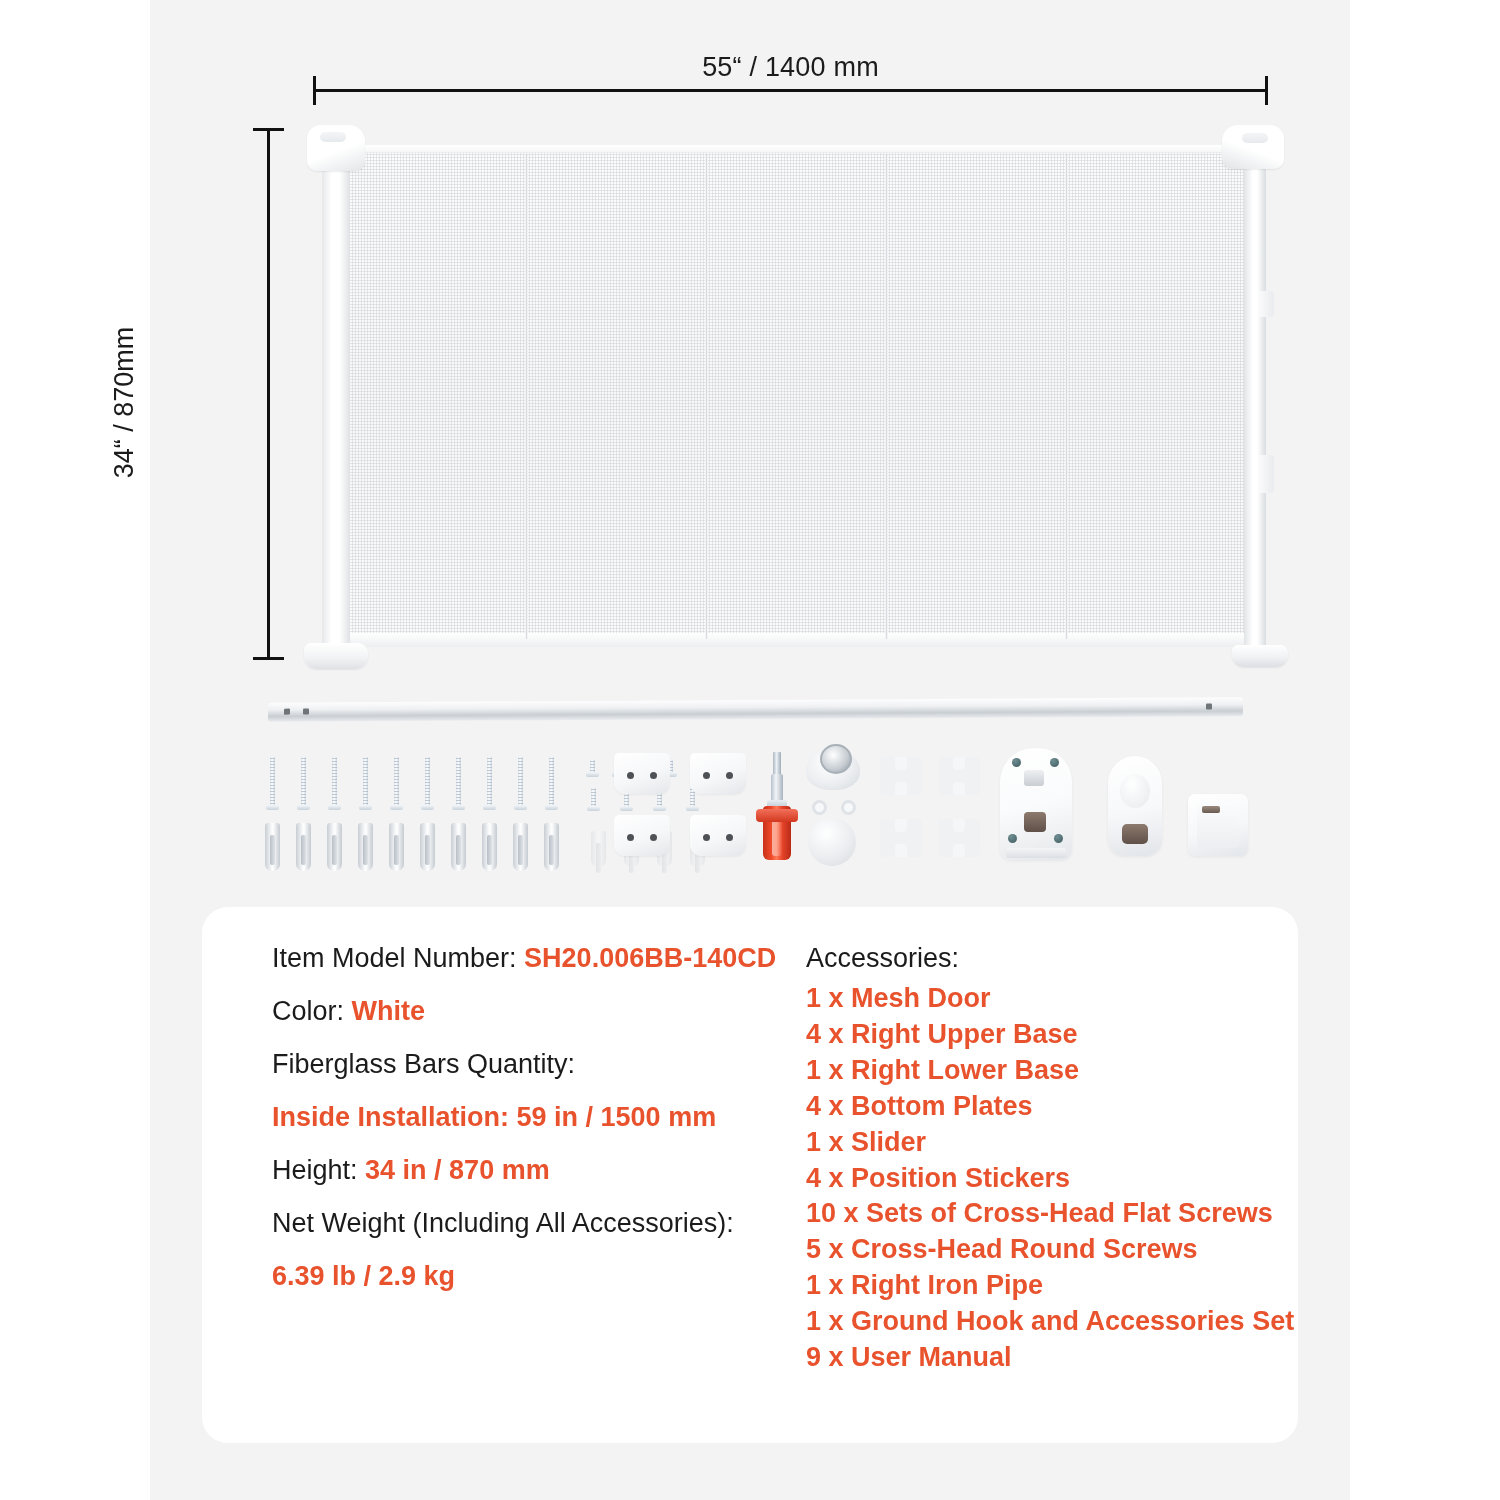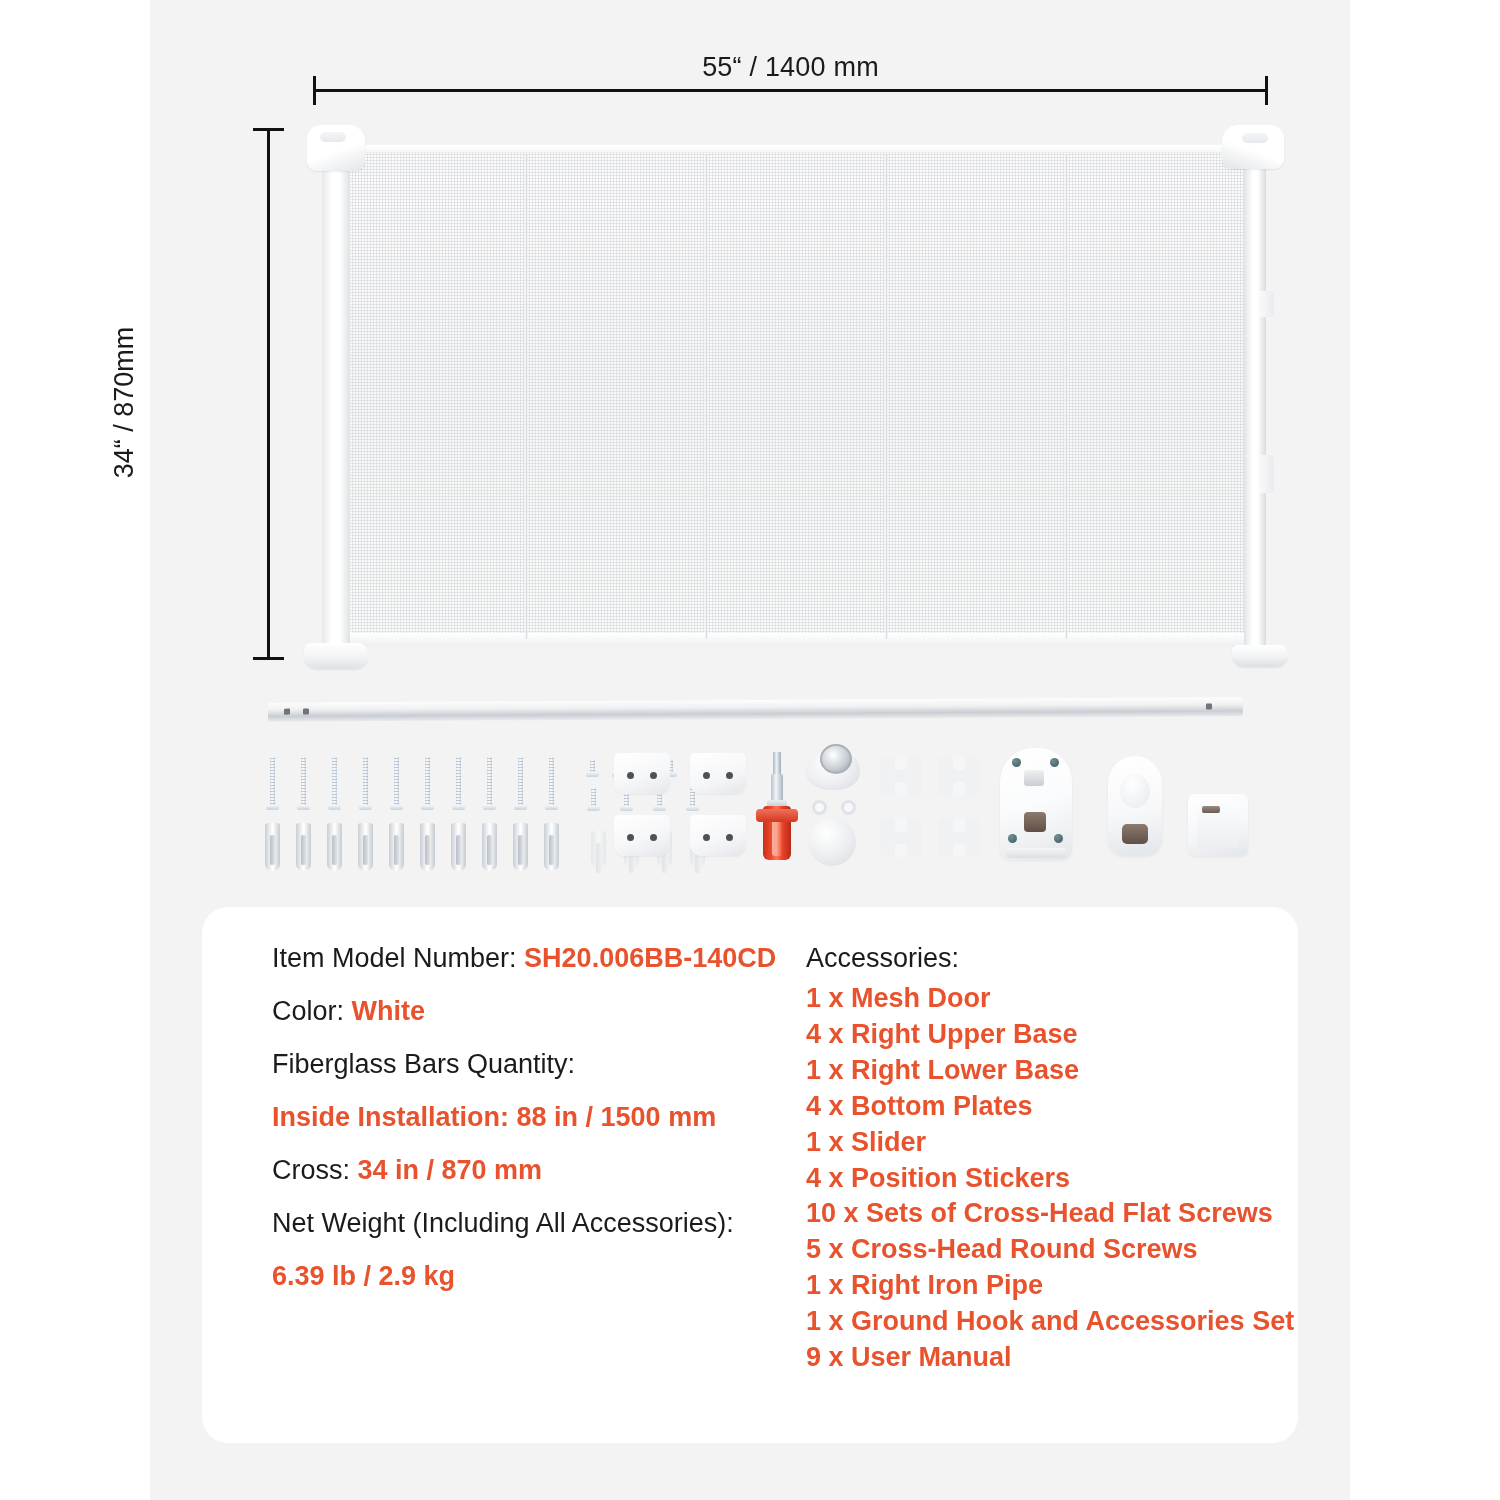--- a/index.html
+++ b/index.html
@@ -651,24 +651,24 @@
 
   <div class="card">
 
     <div class="col-left">
       <div class="spec"><span>Item Model Number: </span><span class="v">SH20.006BB-140CD</span></div>
 
       <div class="spec"><span>Color: </span><span class="v">White</span></div>
 
       <div class="spec">Fiberglass Bars Quantity:</div>
 
-      <div class="spec all-accent">Inside Installation: 88 in / 1500 mm</div>
-
-
-      <div class="spec"><span>Cross: </span><span class="v">34 in / 870 mm</span></div>
+      <div class="spec all-accent">Inside Installation: 59 in / 1500 mm</div>
+
+
+      <div class="spec"><span>Height: </span><span class="v">34 in / 870 mm</span></div>
 
       <div class="spec">Net Weight (Including All Accessories):</div>
 
       <div class="spec all-accent">6.39 lb / 2.9 kg</div>
     </div>
 
     <div class="col-right">
       <div class="acc-title">Accessories:</div>
       <div class="acc-item">1 x Mesh Door</div>
       <div class="acc-item">4 x Right Upper Base</div>

